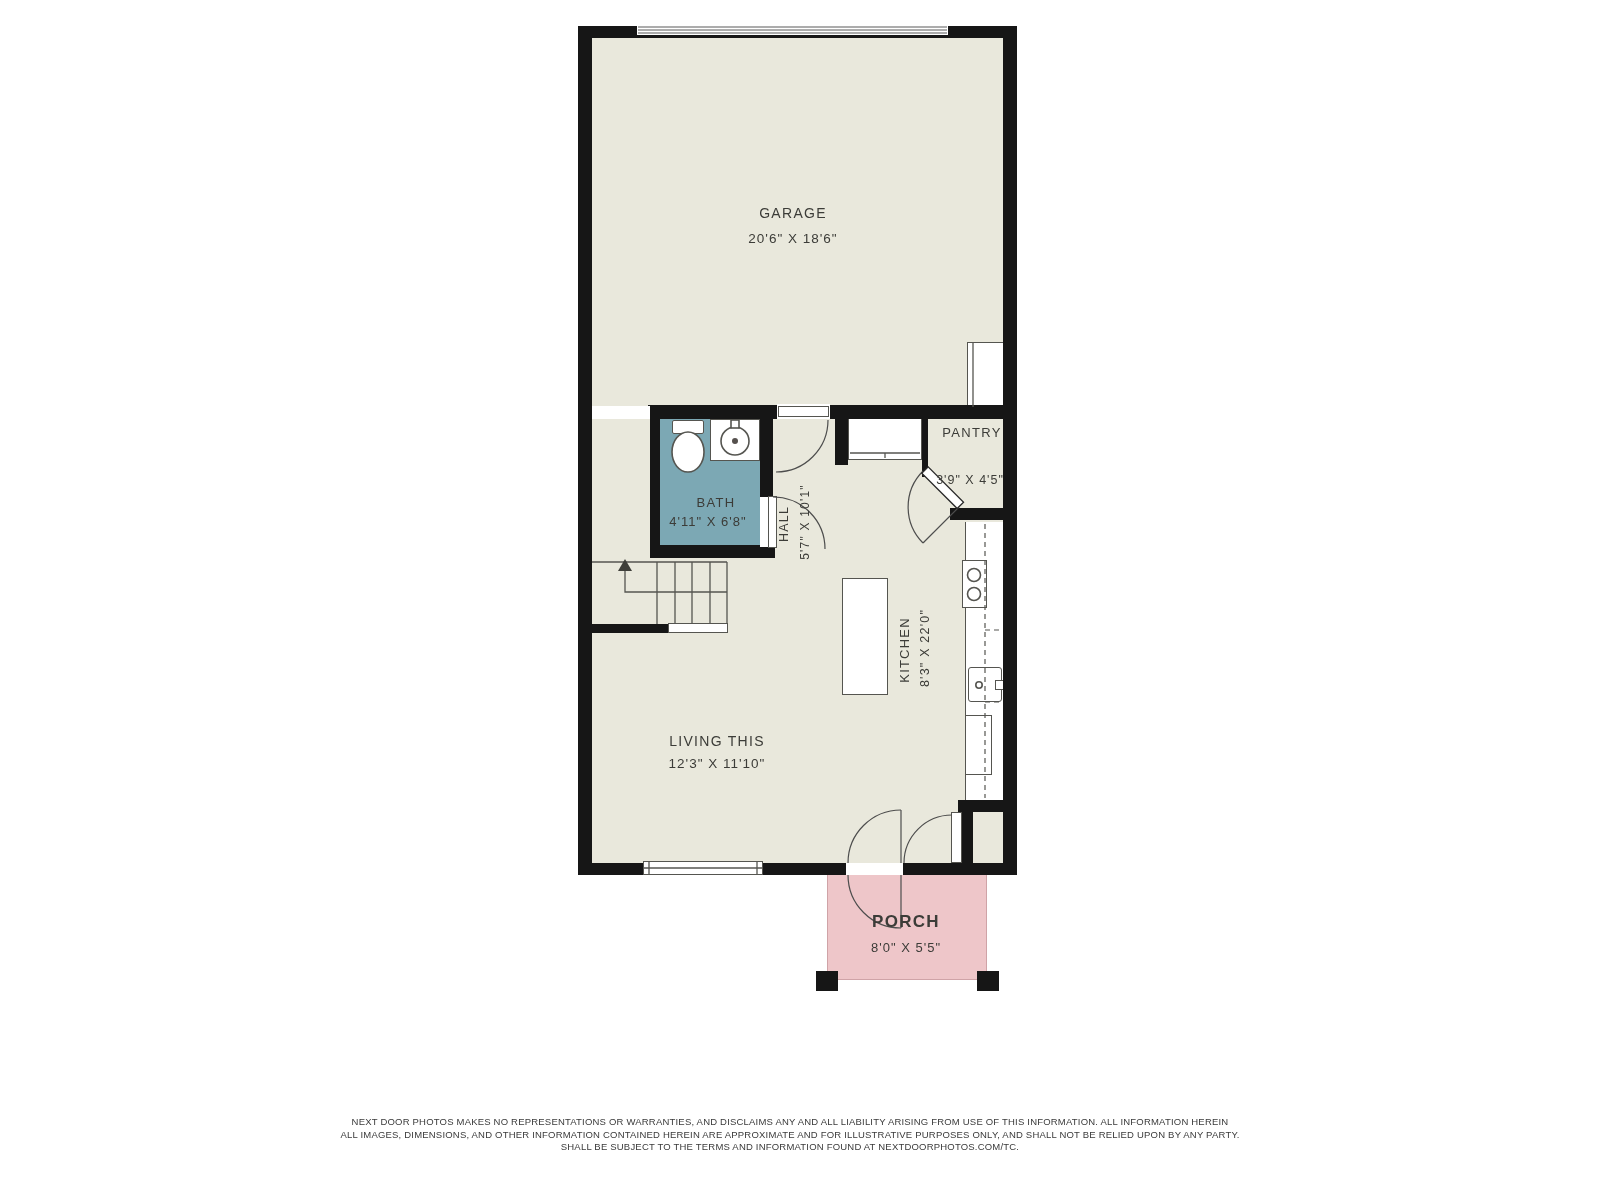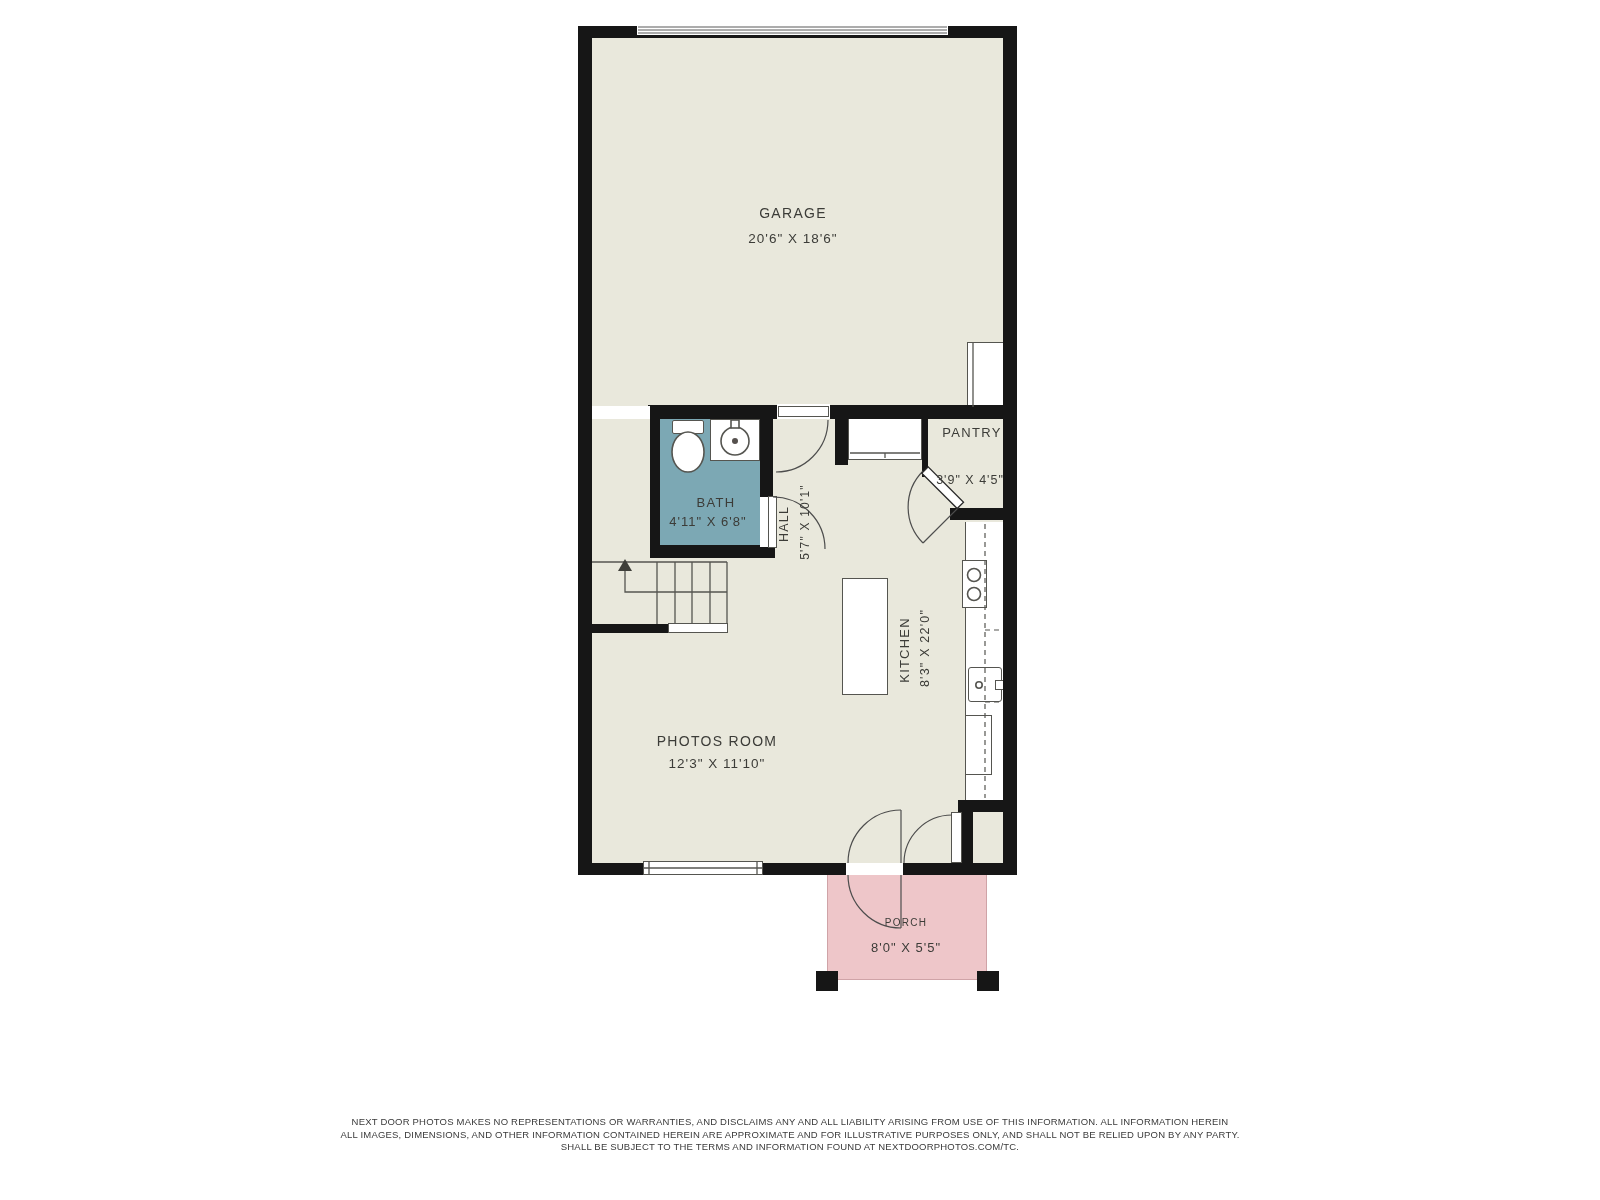--- a/index.html
+++ b/index.html
@@ -170,24 +170,24 @@
 
   <div class="vlabel" style="left:784px;top:524px;font-size:12.5px;">HALL</div>
   <div class="vlabel" style="left:805px;top:522px;font-size:12px;">5'7" X 10'1"</div>
 
   <div class="label small" style="left:972px;top:432px;">PANTRY</div>
   <div class="label dims" style="left:970px;top:480px;font-size:12.5px;">3'9" X 4'5"</div>
 
   <div class="vlabel" style="left:904px;top:650px;">KITCHEN</div>
   <div class="vlabel" style="left:925px;top:648px;font-size:12.5px;">8'3" X 22'0"</div>
 
-  <div class="label" style="left:717px;top:741px;">PHOTOS ROOM</div>
+  <div class="label" style="left:717px;top:741px;">LIVING THIS</div>
   <div class="label dims" style="left:717px;top:763px;font-size:13.5px;">12'3" X 11'10"</div>
 
-  <div class="label" style="left:906px;top:922px;font-size:10px;">PORCH</div>
+  <div class="label" style="left:906px;top:922px;font-size:17px;font-weight:bold;">PORCH</div>
   <div class="label dims" style="left:906px;top:947px;">8'0" X 5'5"</div>
 
   <div id="disclaimer">
     <div>NEXT DOOR PHOTOS MAKES NO REPRESENTATIONS OR WARRANTIES, AND DISCLAIMS ANY AND ALL LIABILITY ARISING FROM USE OF THIS INFORMATION. ALL INFORMATION HEREIN</div>
     <div>ALL IMAGES, DIMENSIONS, AND OTHER INFORMATION CONTAINED HEREIN ARE APPROXIMATE AND FOR ILLUSTRATIVE PURPOSES ONLY, AND SHALL NOT BE RELIED UPON BY ANY PARTY.</div>
     <div>SHALL BE SUBJECT TO THE TERMS AND INFORMATION FOUND AT NEXTDOORPHOTOS.COM/TC.</div>
   </div>
 
 </div>
 

